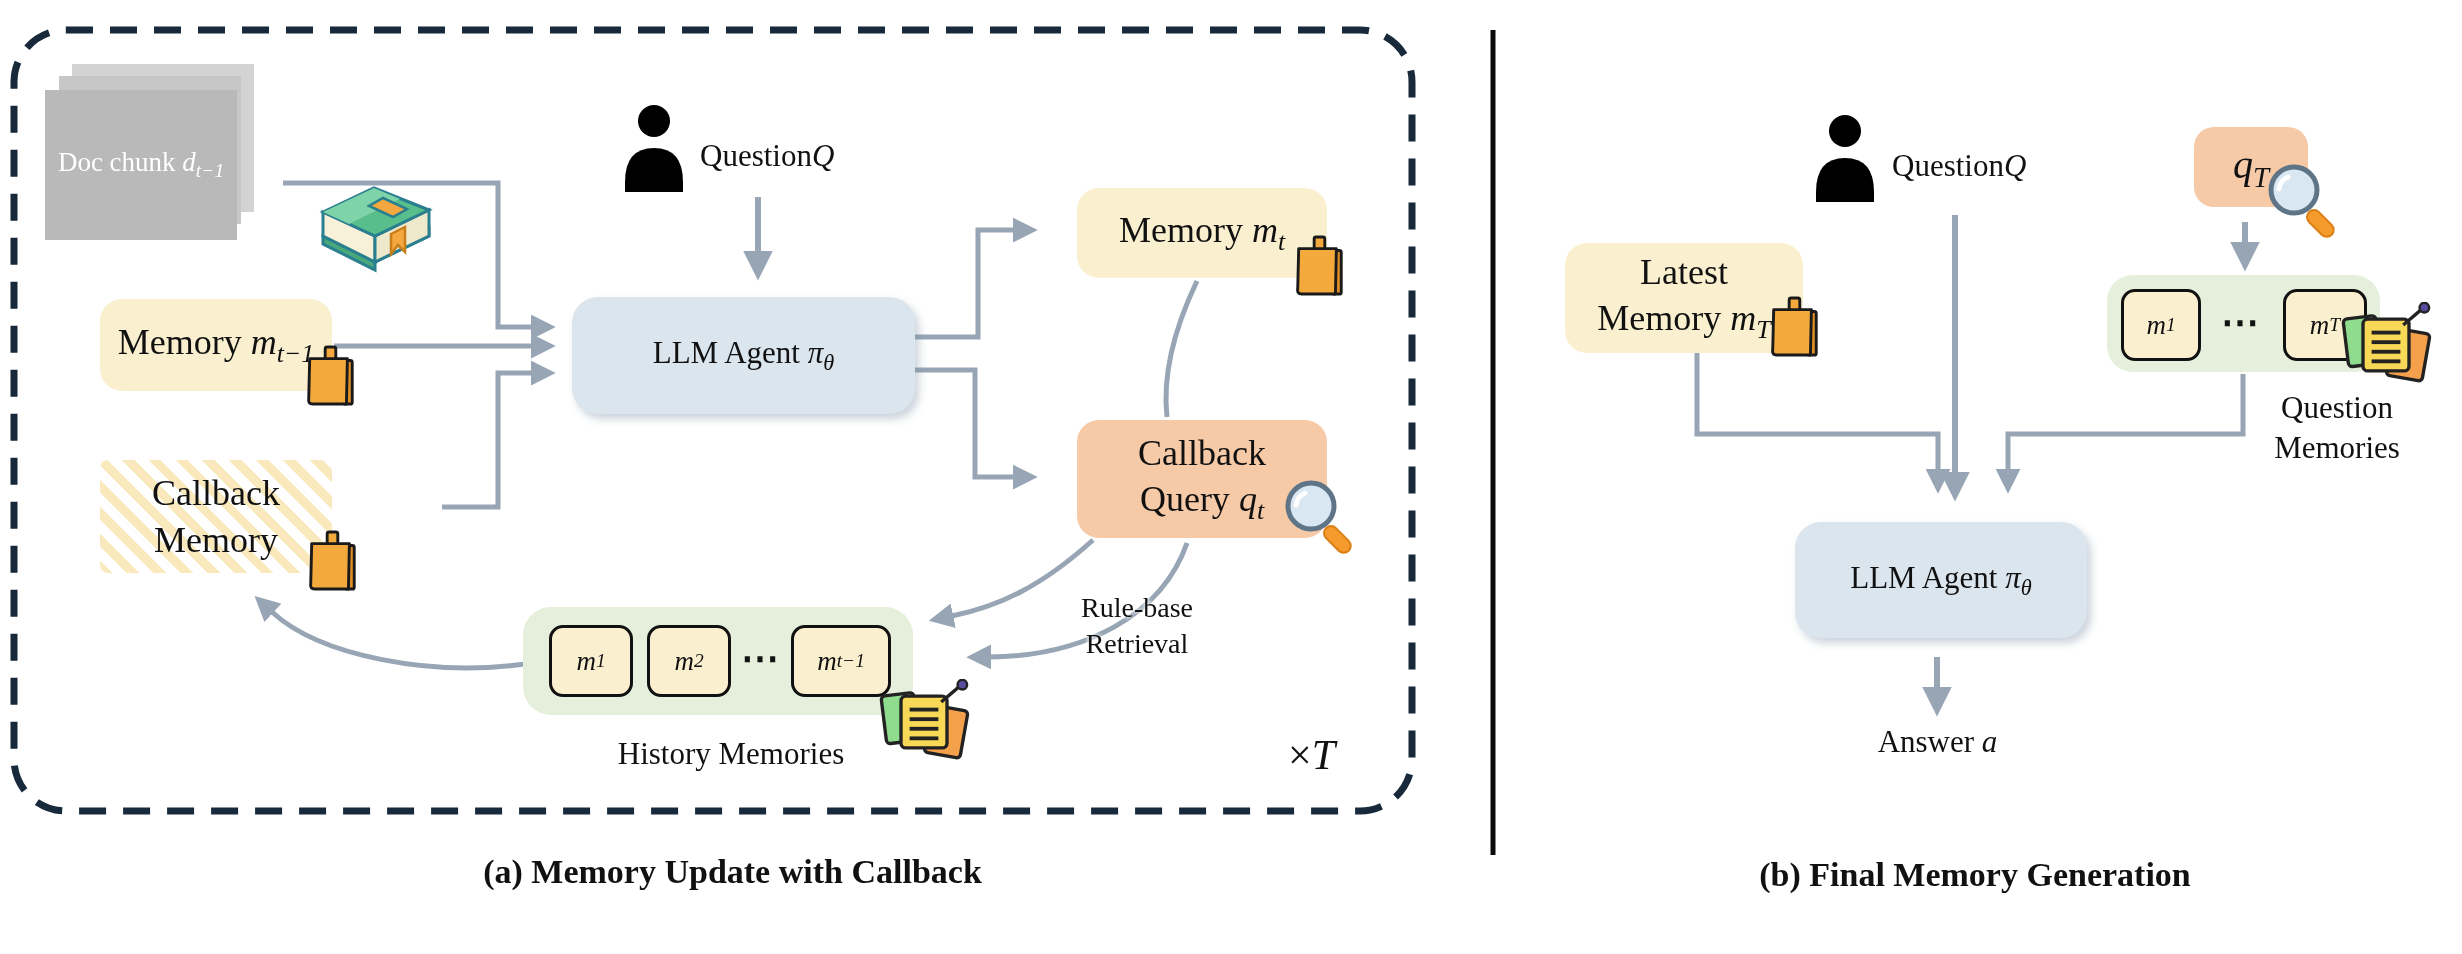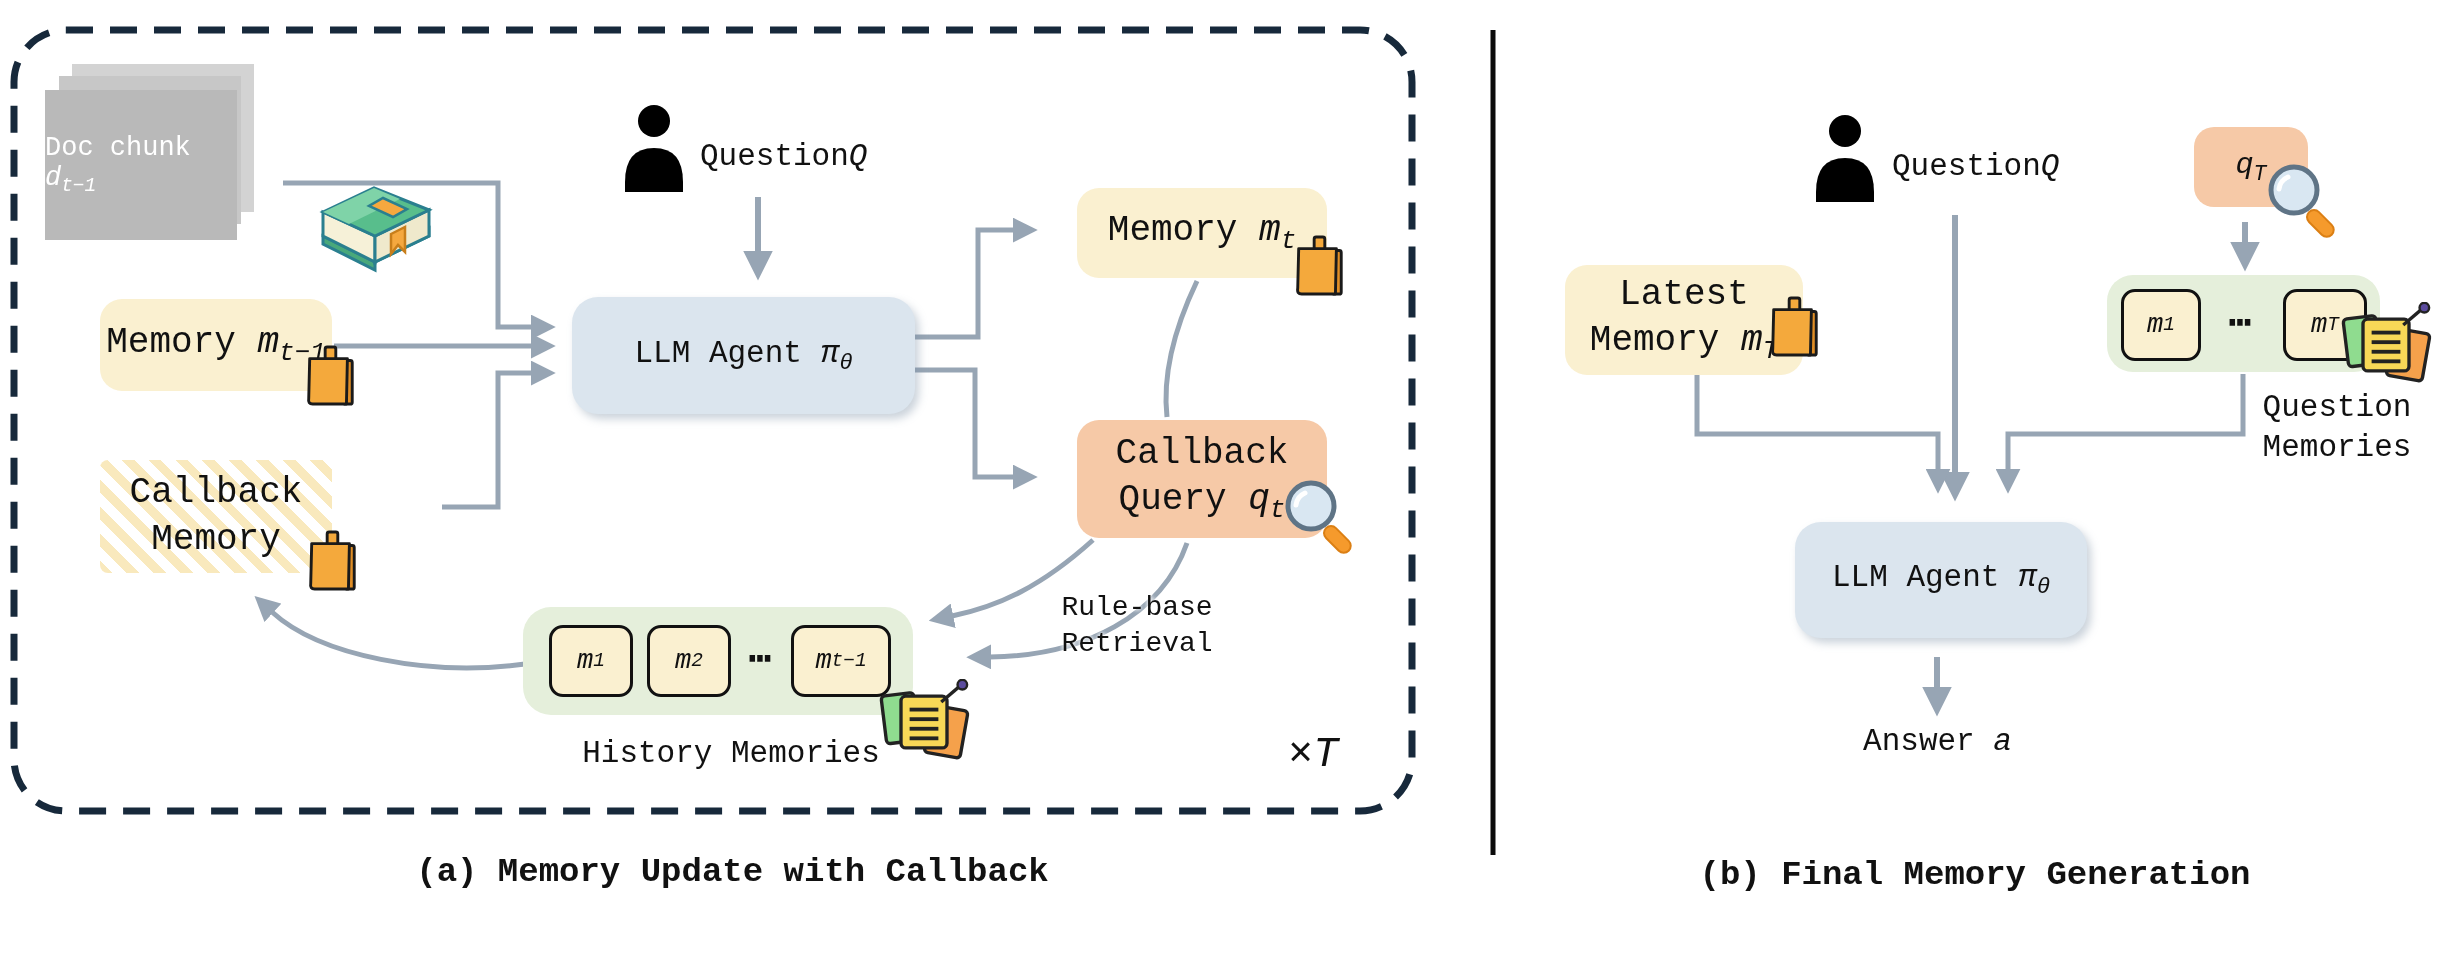--- a/index.html
+++ b/index.html
@@ -1,17 +1,17 @@
 <!DOCTYPE html>
 <html style="--c-memory_yellow: #FAF0D0; --c-callback_salmon: #F6C9A7; --c-agent_blue: #DBE5EE; --c-history_green: #E5EFDB; --c-arrow_gray: #97A5B4; --c-panel_border_navy: #17293B; --c-sticky_orange: #F4A93C; --c-doc_gray: #B9B9B9;"><head>
 <meta charset="utf-8">
 <style>
   html,body{margin:0;padding:0;background:#fff;}
   .canvas{position:relative;width:2462px;height:954px;background:#ffffff;overflow:hidden;
-          font-family:Liberation Mono, monospace;color:#111;}
+          font-family:Liberation Serif, serif;color:#111;}
   svg.wires{position:absolute;left:0;top:0;z-index:1;}
   .box{position:absolute;z-index:2;display:flex;flex-direction:column;align-items:center;justify-content:center;
        text-align:center;border-radius:22px;font-size:36px;line-height:1.28;}
   .txt{position:absolute;z-index:2;display:flex;align-items:center;font-size:31px;}
   .icon{position:absolute;z-index:3;}
   .v{font-style:italic;}
   sub{font-size:0.72em;}
   .shadowed{box-shadow:4px 5px 9px rgba(125,145,165,0.40);}
   .mi{position:absolute;z-index:3;background:var(--c-memory_yellow,#FAF0D0);border:3px solid #111;border-radius:14px;
       display:flex;align-items:center;justify-content:center;font-size:27px;font-style:italic;}
@@ -45,23 +45,23 @@
   .pa-dots{left:729px;top:636px;width:62px;height:44px;}
   .pa-mt1{left:791px;top:625px;width:94px;height:66px;}
   .pa-hist{left:516px;top:736px;width:430px;position:absolute;z-index:2;font-size:31px;text-align:center;}
   .pa-notes{left:878px;top:678px;width:92px;height:90px;}
   .pa-xt{left:1288px;top:731px;position:absolute;z-index:2;font-size:42px;}
   .pa-cap{left:130px;top:853px;width:1205px;}
 
   
   .pb-person{left:1813px;top:114px;width:64px;height:88px;}
   .pb-question{left:1892px;top:140px;height:52px;}
-  .pb-latest{left:1565px;top:243px;width:238px;height:110px;background:var(--c-memory_yellow,#FAF0D0);margin-top:22px;}
+  .pb-latest{left:1565px;top:243px;width:238px;height:110px;background:var(--c-memory_yellow,#FAF0D0);}
   .pb-sticky4{left:1765px;top:295px;width:58px;height:66px;}
-  .pb-qt{left:2194px;top:127px;width:114px;height:80px;background:var(--c-callback_salmon,#F6C9A7);border-radius:20px;font-size:30px;}
+  .pb-qt{left:2194px;top:127px;width:114px;height:80px;background:var(--c-callback_salmon,#F6C9A7);border-radius:20px;font-size:40px;}
   .pb-mag2{left:2264px;top:160px;width:78px;height:78px;}
   .pb-green{left:2107px;top:275px;width:273px;height:97px;background:var(--c-history_green,#E5EFDB);border-radius:26px;}
   .pb-m1{left:2121px;top:289px;width:74px;height:66px;}
   .pb-dots{left:2202px;top:300px;width:76px;height:44px;}
   .pb-mT{left:2283px;top:289px;width:78px;height:66px;}
   .pb-notes{left:2340px;top:301px;width:92px;height:90px;}
   .pb-hist{left:2252px;top:388px;width:170px;position:absolute;z-index:2;font-size:31px;line-height:1.3;text-align:center;}
   .pb-llm{left:1795px;top:522px;width:292px;height:116px;background:var(--c-agent_blue,#DBE5EE);border-radius:26px;font-size:31px;}
   .pb-answer{left:1835px;top:724px;width:205px;position:absolute;z-index:2;font-size:31px;text-align:center;}
   .pb-cap{left:1545px;top:856px;width:860px;}

